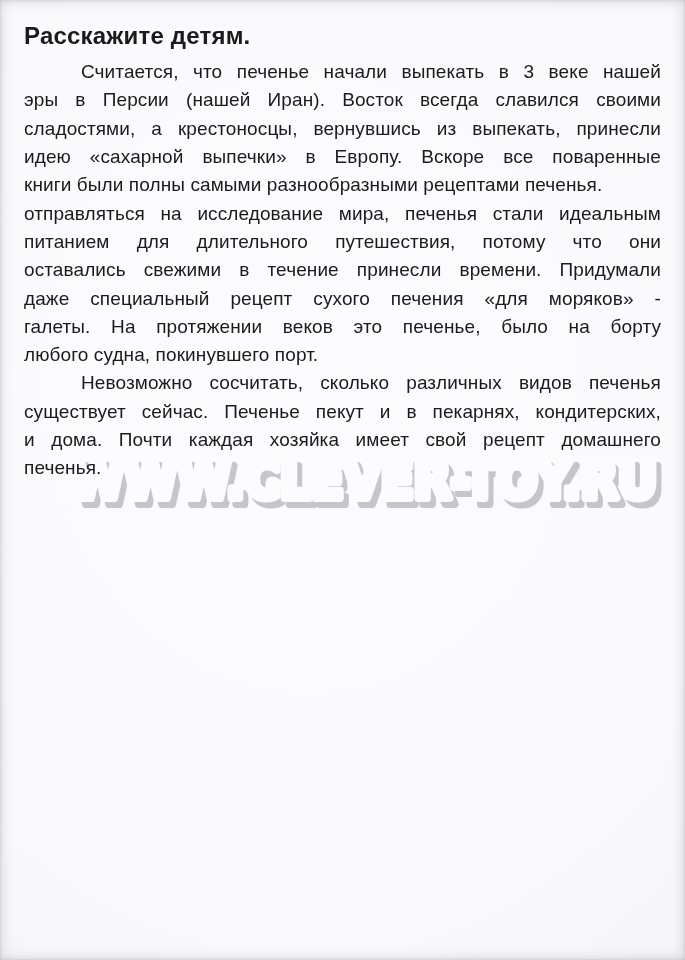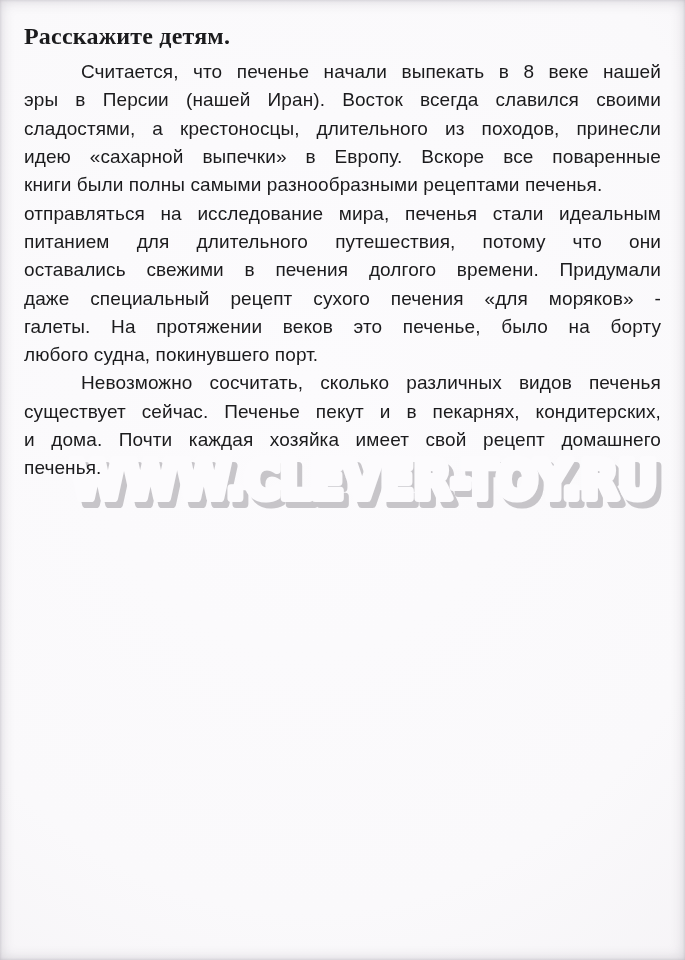--- a/index.html
+++ b/index.html
@@ -26,21 +26,20 @@
     width: 637px;
     z-index: 2;
     color: var(--text-color, #1b1b1d);
   }
   .title {
     margin: 0 0 7px 0;
     font-size: 24px;
     line-height: 30px;
     font-weight: bold;
     letter-spacing: 0.2px;
-    font-family: Liberation Serif, serif;
   }
   .paragraph { margin: 0; }
   .line {
     height: 28.32px;
     overflow: hidden;
     font-size: 19px;
     line-height: 28.32px;
     text-align: justify;
     text-align-last: justify;
     letter-spacing: 0.1px;
@@ -74,30 +73,30 @@
 
   <svg class="watermark" viewBox="0 0 602 76" preserveAspectRatio="none" aria-hidden="true">
     <text class="wm-shadow" x="10" y="57" textLength="586" lengthAdjust="spacingAndGlyphs">WWW.CLEVER-TOY.RU</text>
     <text class="wm-face" x="5" y="51" textLength="586" lengthAdjust="spacingAndGlyphs">WWW.CLEVER-TOY.RU</text>
   </svg>
 
   <div class="content">
     <h1 class="title">Расскажите детям.</h1>
     <div id="paragraphs">
         <div class="paragraph">
-          <div class="line first">Считается, что печенье начали выпекать в 8 веке нашей</div>
+          <div class="line first">Считается, что печенье начали выпекать в 3 веке нашей</div>
           <div class="line">эры в Персии (нашей Иран). Восток всегда славился своими</div>
-          <div class="line">сладостями, а крестоносцы, длительного из походов, принесли</div>
+          <div class="line">сладостями, а крестоносцы, вернувшись из выпекать, принесли</div>
           <div class="line">идею «сахарной выпечки» в Европу. Вскоре все поваренные</div>
           <div class="line last">книги были полны самыми разнообразными рецептами печенья.</div>
         </div>
         <div class="paragraph">
           <div class="line">отправляться на исследование мира, печенья стали идеальным</div>
           <div class="line">питанием для длительного путешествия, потому что они</div>
-          <div class="line">оставались свежими в печения долгого времени. Придумали</div>
+          <div class="line">оставались свежими в течение принесли времени. Придумали</div>
           <div class="line">даже специальный рецепт сухого печения «для моряков» -</div>
           <div class="line">галеты. На протяжении веков это печенье, было на борту</div>
           <div class="line last">любого судна, покинувшего порт.</div>
         </div>
         <div class="paragraph">
           <div class="line first">Невозможно сосчитать, сколько различных видов печенья</div>
           <div class="line">существует сейчас. Печенье пекут и в пекарнях, кондитерских,</div>
           <div class="line">и дома. Почти каждая хозяйка имеет свой рецепт домашнего</div>
           <div class="line last">печенья.</div>
         </div>

